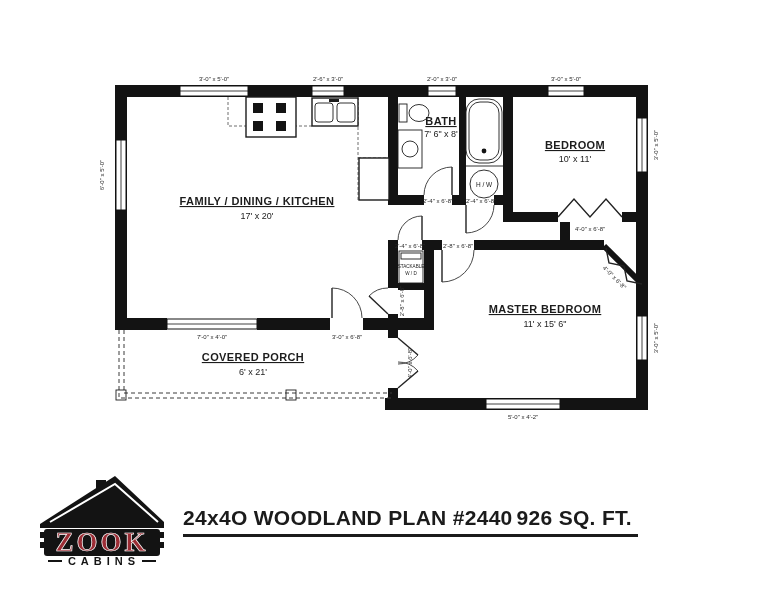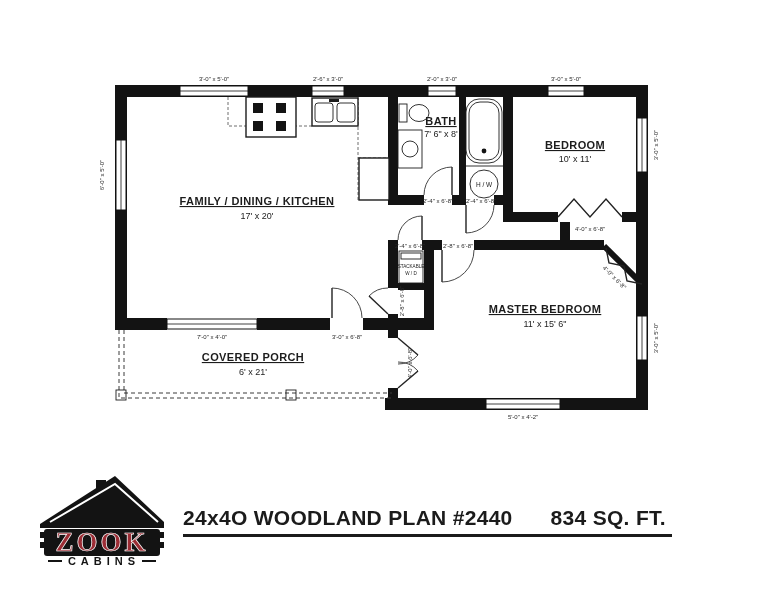--- a/index.html
+++ b/index.html
@@ -16,21 +16,21 @@
   .wall{fill:#131313;}
   .win{fill:#ffffff;stroke:#131313;stroke-width:1;}
   .winline{stroke:#131313;stroke-width:.8;}
   .leaf{stroke:#222;stroke-width:1.4;fill:none;}
   .swing{stroke:#333;stroke-width:.9;fill:none;}
   .fixture{fill:#fff;stroke:#1c1c1c;stroke-width:1.4;}
   .fixthin{fill:none;stroke:#1c1c1c;stroke-width:.9;}
   .dash{fill:none;stroke:#3a3a3a;stroke-width:1;stroke-dasharray:4 3;}
   .cdash{fill:none;stroke:#4a4a4a;stroke-width:.8;stroke-dasharray:3 2;}
   
-  .footer-title{position:absolute;left:183px;top:506px;display:flex;gap:38px;
+  .footer-title{position:absolute;left:183px;top:506px;display:flex;gap:4px;
       font-size:21px;font-weight:bold;color:#1b1b1b;letter-spacing:.3px;
       border-bottom:3px solid #1b1b1b;padding:0 6px 4px 0;white-space:pre;}
   .logo-wrap{position:absolute;left:40px;top:472px;width:124px;height:94px;}
   .logo-zook{font:bold 27px "Liberation Serif",serif;letter-spacing:3px;}
   .logo-cabins{font:bold 11px "Liberation Sans",sans-serif;letter-spacing:5px;fill:#141414;}
 </style>
 </head>
 <body>
 
 <div class="canvas">
@@ -264,16 +264,16 @@
       <g>
         <line x1="8" y1="89" x2="22" y2="89" stroke="#141414" stroke-width="2"></line>
         <line x1="102" y1="89" x2="116" y2="89" stroke="#141414" stroke-width="2"></line>
         <text class="logo-cabins" x="64" y="93" text-anchor="middle">CABINS</text>
       </g>
     </svg>
   </div>
 
   <div class="footer-title">
     <span>24x4O WOODLAND PLAN #2440</span>
-    <span>834 SQ. FT.</span>
+    <span>926 SQ. FT.</span>
   </div>
 
 </div>
 
 </body></html>

